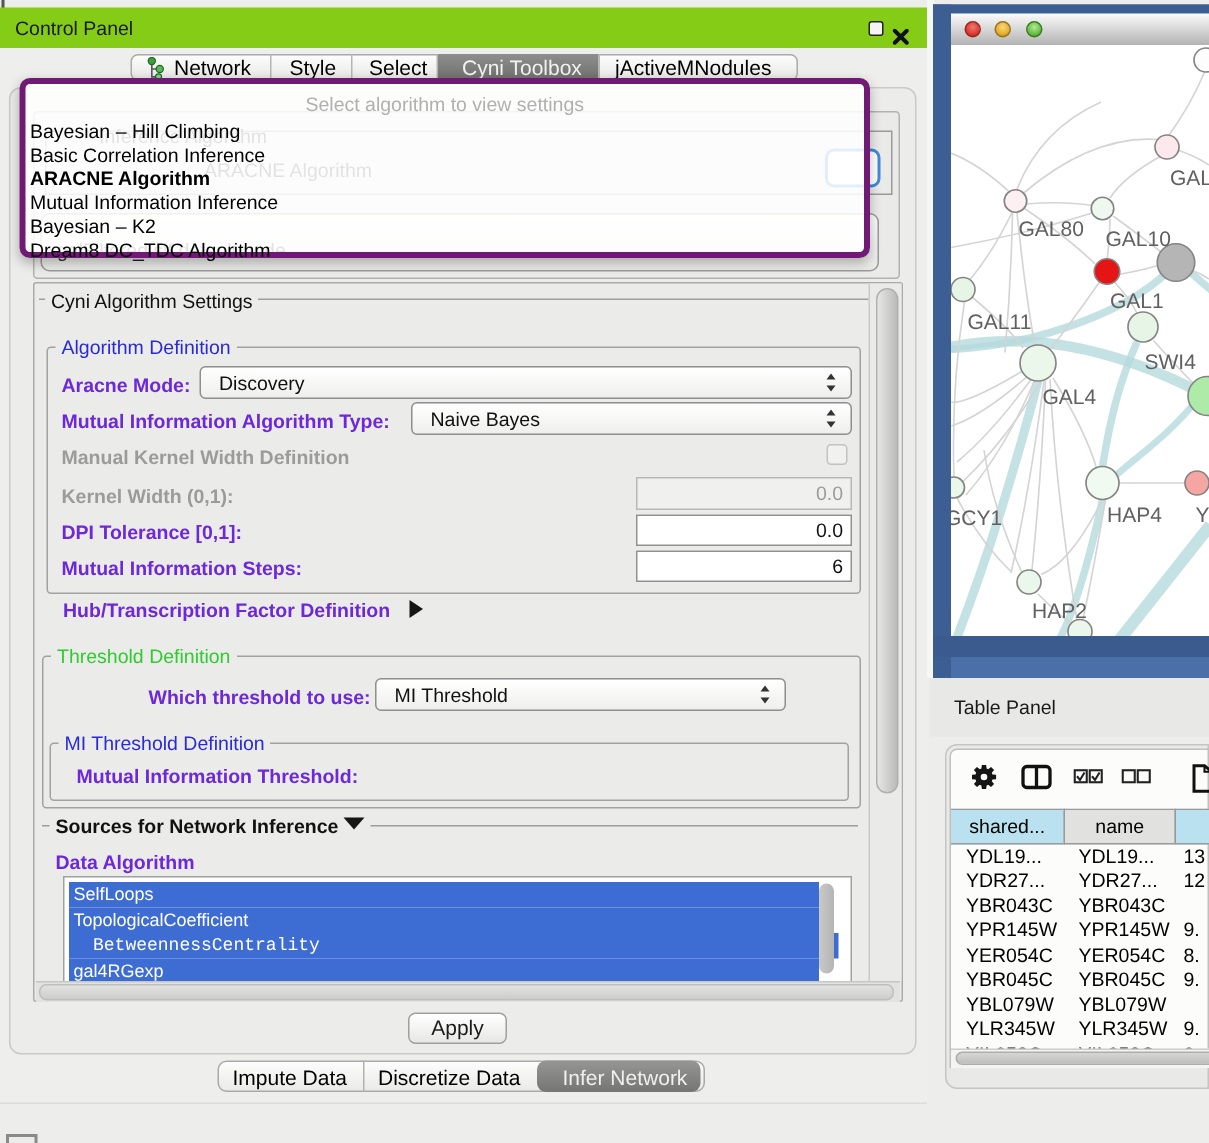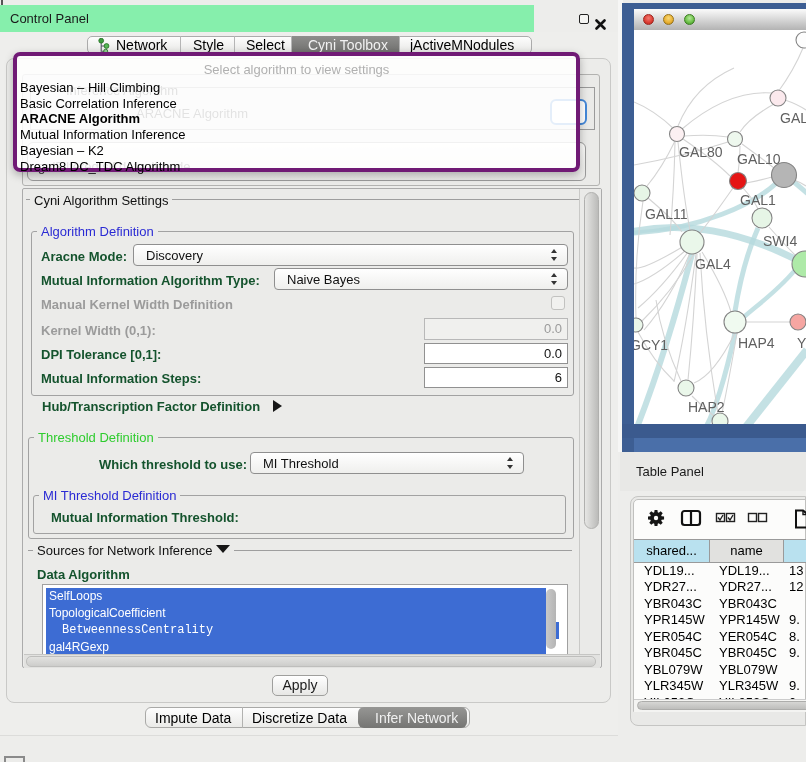--- a/index.html
+++ b/index.html
@@ -1,35 +1,35 @@
 <!DOCTYPE html>
 <html><head>
 <meta charset="utf-8">
 <style>
 html,body{margin:0;padding:0;}
 body{font-family:"Liberation Sans",sans-serif;}
 #app{position:relative;width:806px;height:762px;background:#ededeb;overflow:hidden;}
 .abs{position:absolute;}
-.lbl{font-size:13px;font-weight:bold;color:#14532d;white-space:nowrap;}
+.lbl{font-size:13px;font-weight:bold;color:#6d28d9;white-space:nowrap;}
 .dis{color:#9b9b9b;}
 .field{position:absolute;background:#fff;border:1px solid #919191;font-size:13px;color:#111;text-align:right;padding:0 5px 0 0;box-sizing:border-box;line-height:20px;}
 .combo{position:absolute;background:linear-gradient(#ffffff,#efefed);border:1px solid #8f8f8f;border-radius:4px;font-size:13px;color:#111;box-sizing:border-box;}
 .combo .tx{position:absolute;left:12px;top:3px;white-space:nowrap;}
 .arr{position:absolute;right:9px;top:50%;width:7px;height:12px;margin-top:-6px;}
 .arr:before{content:"";position:absolute;left:0;top:0;border-left:3.5px solid transparent;border-right:3.5px solid transparent;border-bottom:4.5px solid #333;}
 .arr:after{content:"";position:absolute;left:0;bottom:0;border-left:3.5px solid transparent;border-right:3.5px solid transparent;border-top:4.5px solid #333;}
 .grp{position:absolute;border:1px solid #a2a2a2;border-radius:3px;}
 .gtitle{position:absolute;top:-8px;left:5px;background:#ebebe9;padding:0 4px;font-size:13px;white-space:nowrap;}
 </style>
 </head>
 <body>
 <div id="app">
 
   <div class="abs" style="left:1px;top:0;width:2px;height:6px;background:#555;"></div>
-  <div class="abs" style="left:0;top:5px;width:534px;height:27px;background:#86efac;border-bottom:1px solid #d4d4d2;">
+  <div class="abs" style="left:0;top:5px;width:618px;height:27px;background:#84cc16;border-bottom:1px solid #d4d4d2;">
     <div class="abs" style="left:10px;top:6px;font-size:13px;color:#1a1a1a;white-space:nowrap;">Control Panel</div>
     <div class="abs" style="left:579px;top:9px;width:8px;height:8px;border:1.5px solid #222;border-radius:2px;background:#f4f4f2;"></div>
     <svg class="abs" style="left:595px;top:14px;" width="11" height="11" viewBox="0 0 11 11">
         <path d="M1.5,1.5 L9.5,9.5 M9.5,1.5 L1.5,9.5" stroke="#111" stroke-width="2.6" stroke-linecap="round"></path>
       </svg>
   </div>
 
   <div class="abs" style="left:0;top:32px;width:618px;height:703px;background:#eeeeec;border-bottom:1px solid #dcdcda;"></div>
 
   <div class="abs" style="left:6px;top:58px;width:605px;height:645px;background:#ececea;border:1px solid #c9c9c7;border-radius:8px;box-sizing:border-box;"></div>
@@ -102,40 +102,40 @@
       <span class="tx">MI Threshold</span>
       <span class="arr"></span>
     </div>
 
   <div class="grp" style="left:33px;top:495px;width:531px;height:37px;">
     <div class="gtitle" style="color:#2a2ad4;">MI Threshold Definition</div>
   </div>
   <div class="lbl abs" style="left:51px;top:510px;">Mutual Information Threshold:</div>
 
   <div class="abs" style="left:28px;top:550px;width:544px;height:105px;border-top:1px solid #9e9e9e;"></div>
-  <div class="abs" style="left:33px;top:543px;background:#ebebe9;padding:0 4px;font-size:13px;font-weight:normal;color:#111;">Sources for Network Inference <span style="display:inline-block;width:0;height:0;border-left:7px solid transparent;border-right:7px solid transparent;border-top:8px solid #161616;vertical-align:2px;"></span></div>
+  <div class="abs" style="left:33px;top:543px;background:#ebebe9;padding:0 4px;font-size:13px;font-weight:bold;color:#111;">Sources for Network Inference <span style="display:inline-block;width:0;height:0;border-left:7px solid transparent;border-right:7px solid transparent;border-top:8px solid #161616;vertical-align:2px;"></span></div>
   <div class="lbl abs" style="left:37px;top:567px;">Data Algorithm</div>
 
   <div class="abs" style="left:42px;top:584px;width:526px;height:72px;background:#fff;border:1px solid #a0a0a0;box-sizing:border-box;overflow:hidden;">
     <div class="abs" style="left:3px;top:20px;width:497px;height:17px;background:#3d6cd3;color:#fff;font-size:12px;line-height:16px;padding-left:3px;">TopologicalCoefficient</div>
     <div class="abs" style="left:3px;top:3px;width:497px;height:17px;background:#3d6cd3;color:#fff;font-size:12px;line-height:16px;padding-left:3px;">SelfLoops</div>
     <div class="abs" style="left:3px;top:37px;width:497px;height:17px;background:#3d6cd3;color:#fff;font-size:12px;line-height:16px;padding-left:16px;font-family:Liberation Mono, monospace;">BetweennessCentrality</div>
     <div class="abs" style="left:3px;top:54px;width:497px;height:17px;background:#3d6cd3;color:#fff;font-size:12px;line-height:16px;padding-left:3px;">gal4RGexp</div>
     <div class="abs" style="left:503px;top:4px;width:10px;height:60px;background:linear-gradient(90deg,#c9c9c9,#b4b4b4);border-radius:5px;"></div>
   </div>
 
   <div class="abs" style="left:24px;top:654px;width:576px;height:13px;background:#e2e2e0;border-top:1px solid #c6c6c4;">
     <div class="abs" style="left:2px;top:1px;width:570px;height:11px;background:linear-gradient(#e2e2e0,#cdcdcb);border-radius:5px;border:1px solid #bebebc;box-sizing:border-box;"></div>
   </div>
 
   <div class="abs" style="left:579px;top:189px;width:22px;height:465px;background:#eaeae8;border-left:1px solid #c9c9c7;box-sizing:border-box;">
     <div class="abs" style="left:4px;top:3px;width:15px;height:337px;background:linear-gradient(90deg,#e6e6e4,#bbbbb9);border:1px solid #b0b0ae;border-radius:8px;box-sizing:border-box;"></div>
   </div>
 
-  <div class="abs" style="left:272px;top:675px;width:56px;height:21px;background:linear-gradient(#ffffff,#e7e7e5);border:1px solid #9f9f9d;border-radius:5px;box-sizing:border-box;text-align:center;font-size:14px;color:#1c1c1c;line-height:19px;">Apply</div>
+  <div class="abs" style="left:272px;top:675px;width:66px;height:21px;background:linear-gradient(#ffffff,#e7e7e5);border:1px solid #9f9f9d;border-radius:5px;box-sizing:border-box;text-align:center;font-size:14px;color:#1c1c1c;line-height:19px;">Apply</div>
 
   <div class="abs" style="left:145px;top:707px;height:21px;">
     <div class="abs" style="left:0;top:0;width:325px;height:21px;background:linear-gradient(#fdfdfd,#eaeae8);border:1px solid #a9a9a7;border-radius:6px;box-sizing:border-box;"></div>
     <div class="abs" style="left:97px;top:0;width:1px;height:21px;background:#b2b2b0;"></div>
     <div class="abs" style="left:213px;top:0;width:109px;height:21px;background:linear-gradient(#969694,#757573);border-radius:6px;"></div>
     <div class="abs" style="left:10px;top:3px;font-size:14px;color:#000;white-space:nowrap;">Impute Data</div>
     <div class="abs" style="left:107px;top:3px;font-size:14px;color:#000;white-space:nowrap;">Discretize Data</div>
     <div class="abs" style="left:230px;top:3px;font-size:14px;color:#f0f0f0;white-space:nowrap;">Infer Network</div>
   </div>
 

